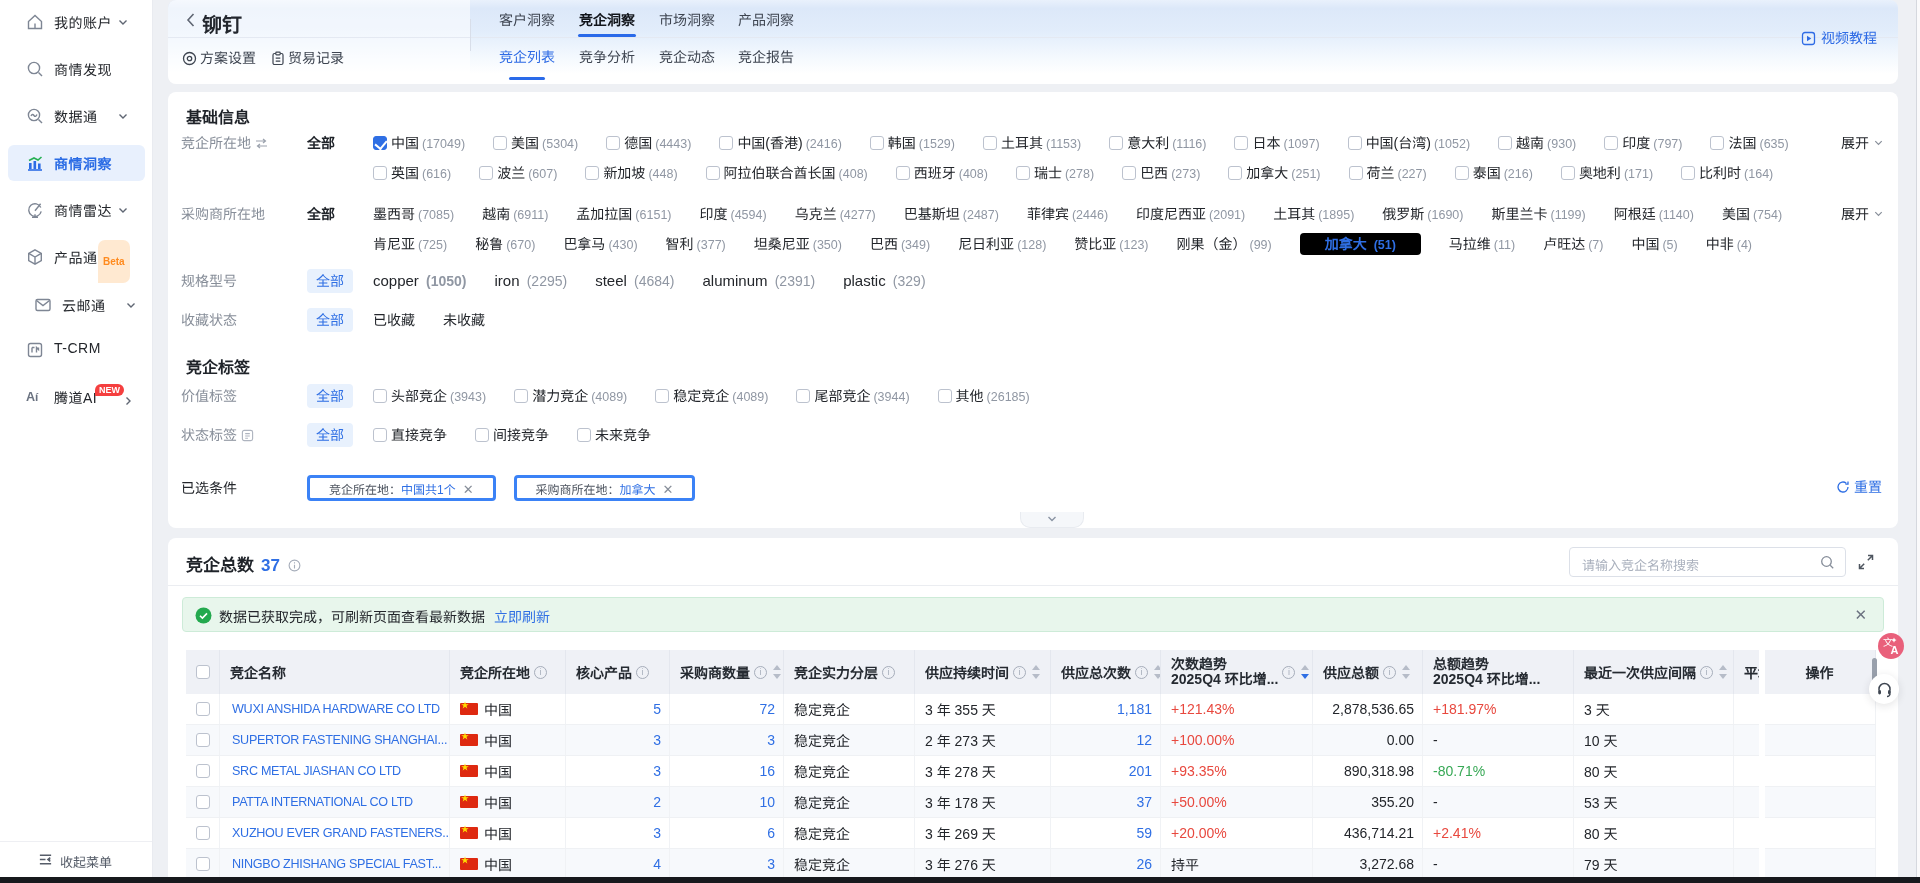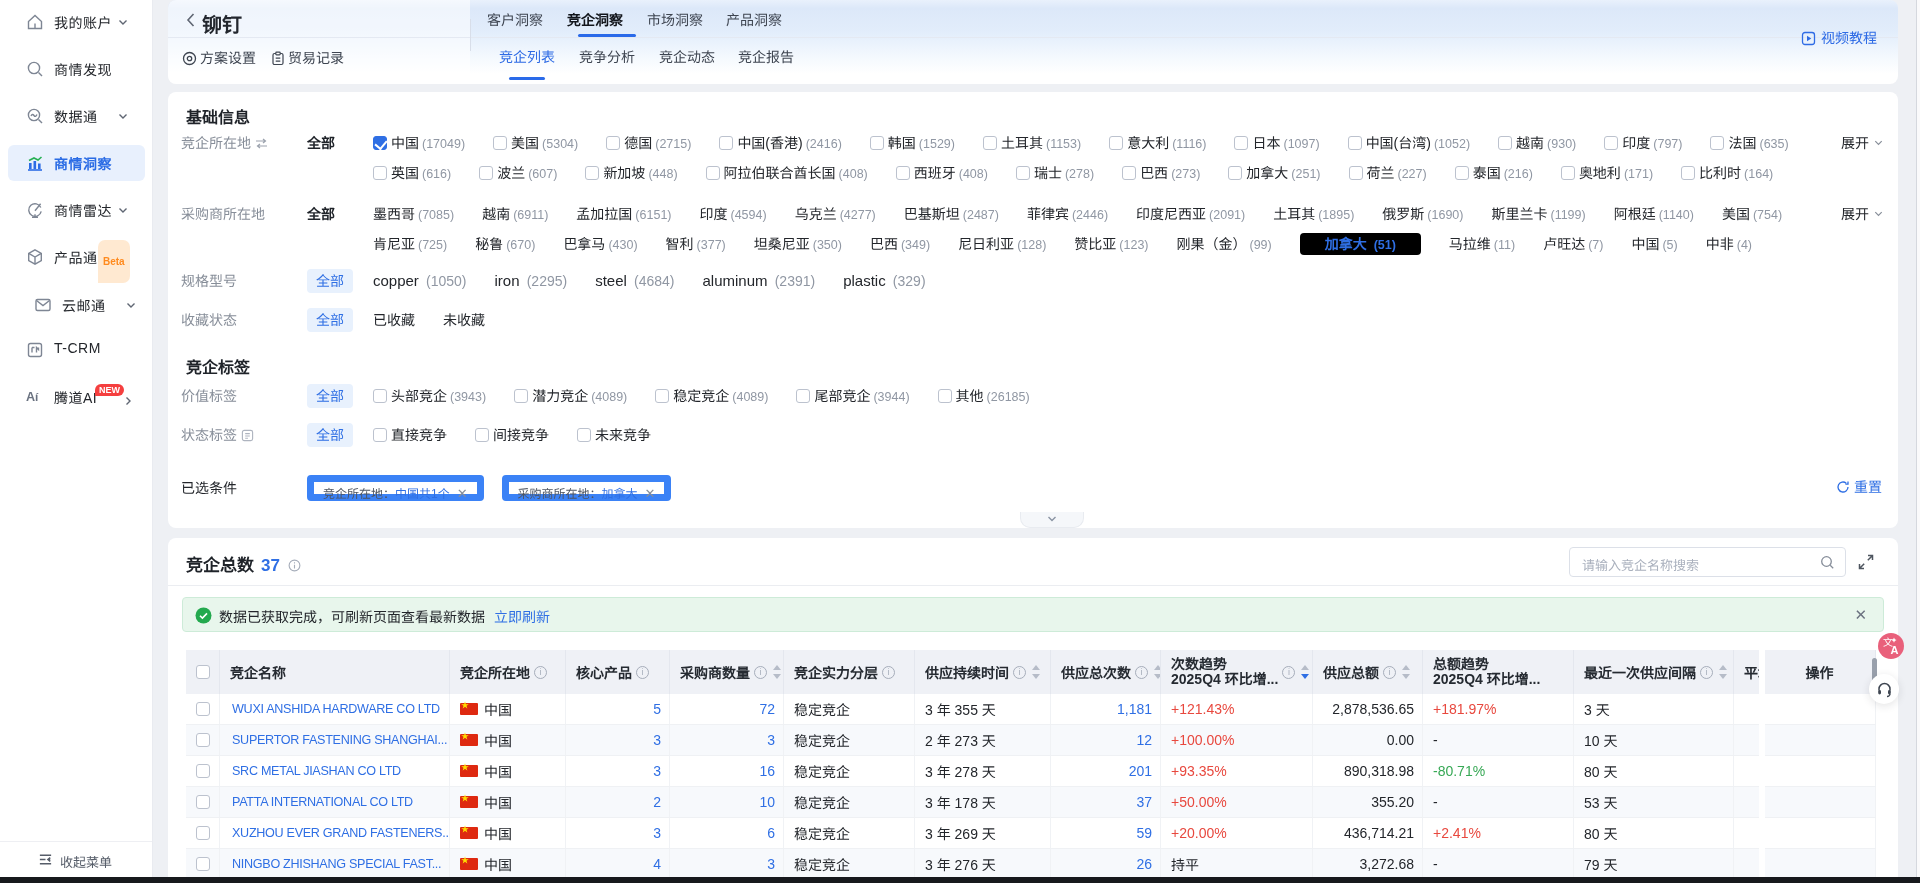--- a/index.html
+++ b/index.html
@@ -22,21 +22,21 @@
 #side-foot .tx{position:absolute;left:60px;top:10px;font-size:13px;color:#565D69;}
 
 #hcard{position:absolute;left:168px;top:0;width:1730px;height:84px;border-radius:8px;background:linear-gradient(180deg,#E9F1FC 0%,#DCE8F9 10%,#E2EDFB 38%,#F4F9FE 68%,#FFFFFF 88%);overflow:hidden;}
 #hcard .leftwhite{position:absolute;left:0;top:0;width:302px;height:84px;background:rgba(255,255,255,.55);border-radius:8px 0 0 8px;}
 #hcard .hline{position:absolute;left:0;top:37px;width:1730px;height:1px;background:#E4E9F2;}
 #hcard .vline{position:absolute;left:302px;top:19px;width:1px;height:32px;background:#D8DEE9;}
 #hcard .back{position:absolute;left:16px;top:10px;width:14px;height:20px;color:#5F6673;}
 #hcard .title{position:absolute;left:34px;top:9px;font-size:20px;font-weight:700;color:#23272E;}
 .hbtn{position:absolute;top:47px;height:20px;font-size:14px;color:#3E4551;white-space:nowrap;}
 .hbtn svg{vertical-align:-3px;margin-right:3px;}
-.tab{position:absolute;top:9px;font-size:14px;color:#3E4551;width:80px;text-align:left;}
+.tab{position:absolute;top:9px;font-size:14px;color:#3E4551;width:80px;text-align:center;}
 .tab.act{color:#12151B;font-weight:700;}
 .tab .ul{position:absolute;left:50%;margin-left:-29px;top:25px;width:58px;height:3px;background:#2A6AE9;border-radius:2px;}
 .stab{position:absolute;top:46px;font-size:14px;color:#3E4551;width:80px;text-align:center;}
 .stab.act{color:#2E6BE5;}
 .stab .ul{position:absolute;left:50%;margin-left:-18px;top:31px;width:36px;height:3px;background:#2A6AE9;border-radius:2px;}
 #video{position:absolute;right:21px;top:27px;color:#2E6BE5;font-size:14px;}
 #video svg{vertical-align:-3px;margin-right:5px;}
 
 #fcard{position:absolute;left:168px;top:92px;width:1730px;height:436px;border-radius:8px;background:#fff;}
 .sect{position:absolute;left:18px;font-size:16px;font-weight:700;color:#1F2329;}
@@ -45,21 +45,21 @@
 .fall{position:absolute;left:139px;top:0;height:30px;line-height:30px;font-size:14px;color:#1F2329;font-weight:700;}
 .fall.pill{font-weight:400;color:#2F6FE4;background:#E8F1FD;border-radius:4px;height:24px;line-height:24px;padding:0 9px;top:3px;left:139px;}
 .fopts{position:absolute;left:205px;top:0;width:1635px;display:flex;flex-wrap:wrap;column-gap:28px;row-gap:0;}
 .fopts .it{height:30px;line-height:30px;white-space:nowrap;font-size:14px;color:#23262B;}
 .fopts .it em{font-style:normal;color:#9097A3;font-size:12.5px;margin-left:3px;}
 .cbx{display:inline-block;width:14px;height:14px;border:1px solid #BCC2CE;border-radius:3px;background:#fff;vertical-align:-2px;margin-right:4px;}
 .cbx.on{background:#2F6FE4;border-color:#2F6FE4;position:relative;}
 .cbx.on::after{content:"";position:absolute;left:3px;top:1px;width:6px;height:9px;border:solid #fff;border-width:0 2px 2px 0;transform:rotate(40deg);transform-origin:center;}
 .expand{position:absolute;right:14px;top:0;height:30px;line-height:30px;font-size:14px;color:#23262B;}
 .selpill{color:#2F6FE4;background:#000000;border-radius:4px;padding:3px 25px;font-weight:bold;}
-.chip{display:inline-block;border:7px solid #3b82f6;border-radius:4px;height:26px;line-height:24px;font-size:12px;color:#4E5560;padding:0 9px;margin-right:14px;background:#fff;}
+.chip{display:inline-block;border:3px solid #3b82f6;border-radius:4px;height:26px;line-height:24px;font-size:12px;color:#4E5560;padding:0 19px;margin-right:14px;background:#fff;}
 .chip b{font-weight:400;color:#2F6FE4;}
 .chip .x{color:#878E99;margin-left:7px;font-size:13px;}
 #reset{position:absolute;right:16px;top:3px;color:#2F6FE4;font-size:14px;}
 #collapse{position:absolute;left:852px;top:420px;width:64px;height:16px;background:#F5F7FA;border:1px solid #E8EBF0;border-top:none;border-radius:0 0 10px 10px;text-align:center;z-index:3;}
 
 #tcard{position:absolute;left:168px;top:538px;width:1730px;height:345px;border-radius:8px 8px 0 0;background:#fff;overflow:hidden;}
 #ttl{position:absolute;left:18px;top:13px;font-size:17px;font-weight:700;color:#1F2329;}
 #ttl b{color:#2F6FE4;margin-left:7px;}
 #searchbox{position:absolute;left:1401px;top:9px;width:277px;height:30px;border:1px solid #DCE0E8;border-radius:4px;background:#fff;}
 #searchbox .ph{position:absolute;left:12px;top:7px;font-size:13px;color:#A9B0BD;}
@@ -237,21 +237,21 @@
 <div id="fcard">
   <div class="sect" style="top:12px;">基础信息</div>
   <div class="frow" style="top:36px;">
     <span class="flabel">竞企所在地 <svg width="13" height="11" viewBox="0 0 13 11" fill="none" stroke="#9BA2AD" stroke-width="1.2" style="vertical-align:-1px;">
           <path d="M1 3h9M8 1l2.5 2L8 5M12 8H3M5 6 2.5 8 5 10"></path>
         </svg></span>
     <span class="fall">全部</span>
     <div class="fopts">
       <span class="it"><span class="cbx on"></span>中国<em>(17049)</em></span>
       <span class="it"><span class="cbx"></span>美国<em>(5304)</em></span>
-      <span class="it"><span class="cbx"></span>德国<em>(2715)</em></span>
+      <span class="it"><span class="cbx"></span>德国<em>(4443)</em></span>
       <span class="it"><span class="cbx"></span>中国(香港)<em>(2416)</em></span>
       <span class="it"><span class="cbx"></span>韩国<em>(1529)</em></span>
       <span class="it"><span class="cbx"></span>土耳其<em>(1153)</em></span>
       <span class="it"><span class="cbx"></span>意大利<em>(1116)</em></span>
       <span class="it"><span class="cbx"></span>日本<em>(1097)</em></span>
       <span class="it"><span class="cbx"></span>中国(台湾)<em>(1052)</em></span>
       <span class="it"><span class="cbx"></span>越南<em>(930)</em></span>
       <span class="it"><span class="cbx"></span>印度<em>(797)</em></span>
       <span class="it"><span class="cbx"></span>法国<em>(635)</em></span>
     </div>
@@ -308,21 +308,21 @@
       <span class="it">中非<em>(4)</em></span>
     </div>
     <span class="expand">展开 <svg width="11" height="11" viewBox="0 0 12 12" fill="none" stroke="#878E99" stroke-width="1.3" style="vertical-align:0px;">
           <path d="M2.5 4.5 6 8l3.5-3.5"></path>
         </svg></span>
   </div>
   <div class="frow" style="top:174px;">
     <span class="flabel">规格型号</span>
     <span class="fall pill">全部</span>
     <div class="fopts">
-      <span class="it" style="font-size:15px;">copper <em style="font-size:14px;">(1050)</em></span>
+      <span class="it" style="font-size:15px;">copper <em style="font-size:14px;font-weight:bold;">(1050)</em></span>
       <span class="it" style="font-size:15px;">iron <em style="font-size:14px;">(2295)</em></span>
       <span class="it" style="font-size:15px;">steel <em style="font-size:14px;">(4684)</em></span>
       <span class="it" style="font-size:15px;">aluminum <em style="font-size:14px;">(2391)</em></span>
       <span class="it" style="font-size:15px;">plastic <em style="font-size:14px;">(329)</em></span>
     </div>
   </div>
   <div class="frow" style="top:213px;">
     <span class="flabel">收藏状态</span>
     <span class="fall pill">全部</span>
     <div class="fopts">

